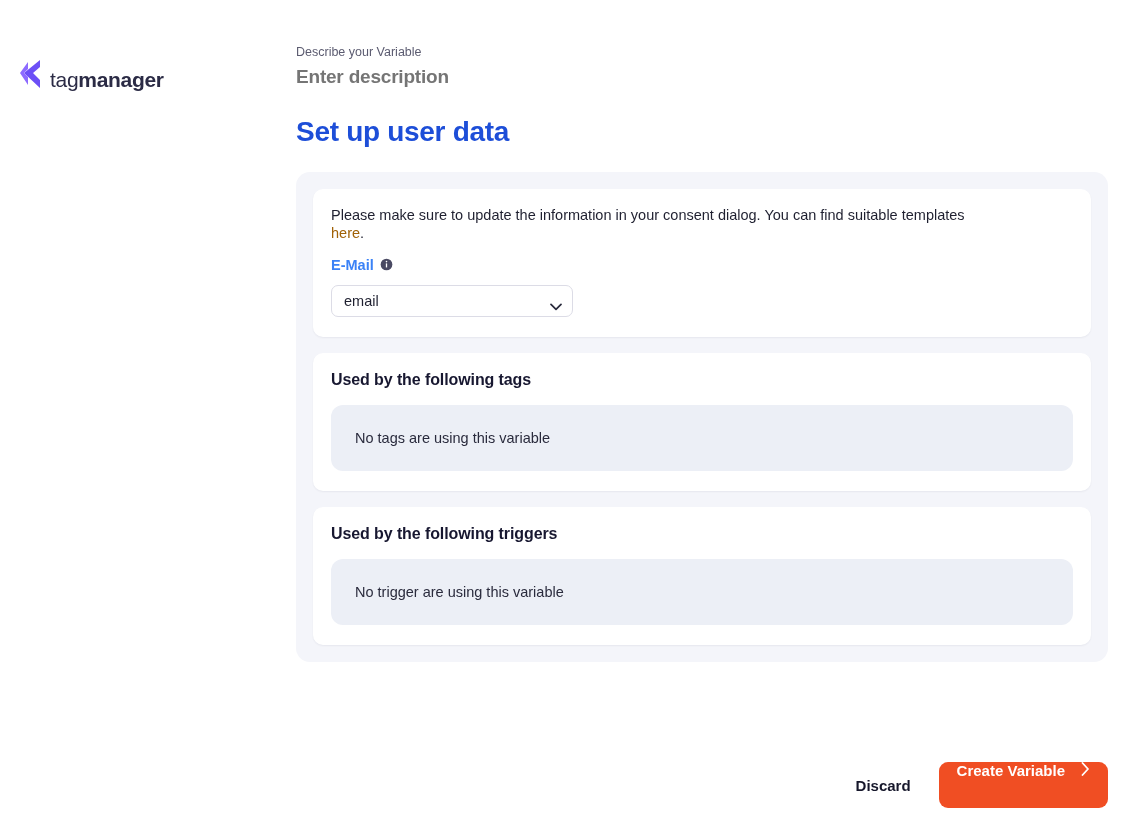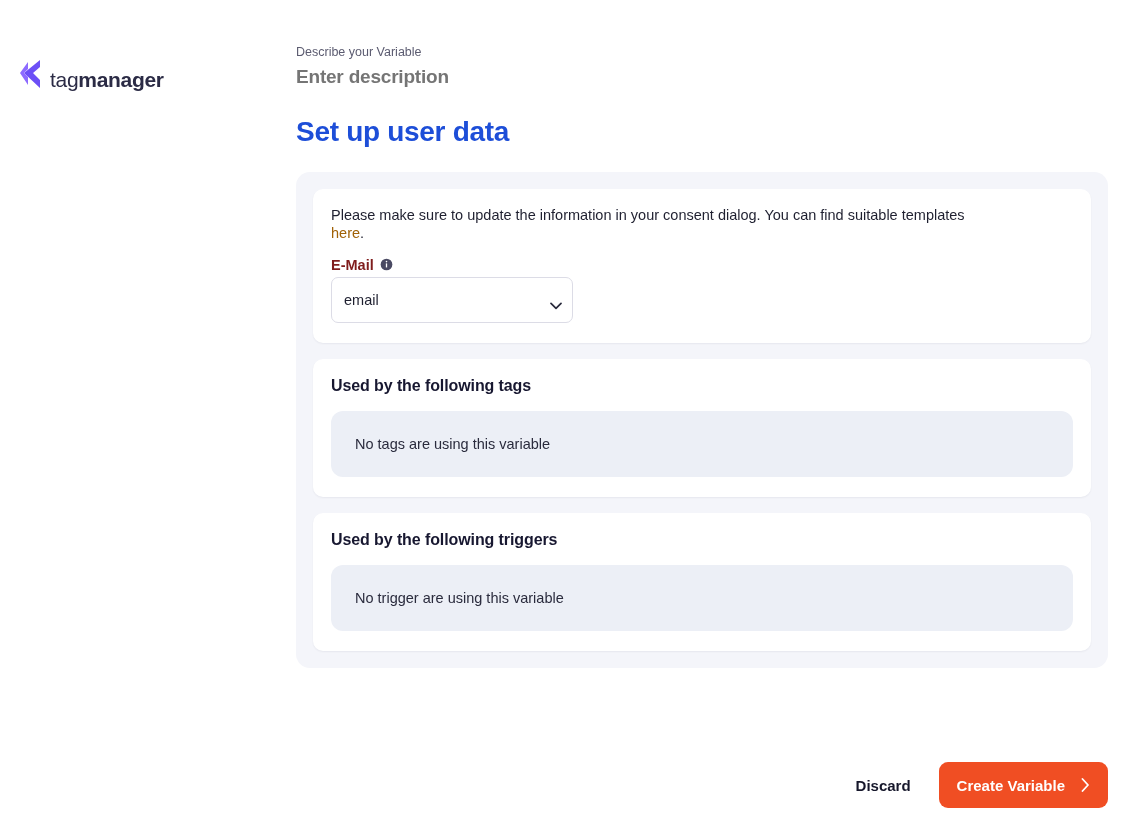--- a/index.html
+++ b/index.html
@@ -101,38 +101,38 @@
     color: #a16207;
     text-decoration: none;
   }
 
   .inline-label {
     display: flex;
     align-items: center;
     gap: 6px;
     font-size: 14.5px;
     font-weight: 700;
-    color: #7f1d1d;
-    margin-bottom: 4px;
+    color: #3b82f6;
+    margin-bottom: 12px;
   }
   .info-icon {
     width: 13px;
     height: 13px;
     display: inline-block;
   }
 
   .select-wrap {
     position: relative;
     width: 242px;
   }
   select.styled-select {
     -webkit-appearance: none;
     appearance: none;
     width: 100%;
-    height: 46px;
+    height: 32px;
     border: 1px solid #dcdce6;
     border-radius: 7px;
     background: #ffffff;
     font-size: 14.5px;
     color: #1f2030;
     padding: 0 30px 0 12px;
     font-family: "Liberation Sans", sans-serif;
     outline: none;
   }
   .select-chev {
@@ -177,21 +177,21 @@
     border: none;
     font-size: 15px;
     font-weight: 700;
     color: #16172b;
     cursor: pointer;
     padding: 8px 10px;
     font-family: "Liberation Sans", sans-serif;
   }
   .create-btn {
     display: flex;
-    align-items: center;
+    align-items: flex-start;
     gap: 16px;
     background: #f04e23;
     color: #ffffff;
     border: none;
     border-radius: 9px;
     height: 46px;
     padding: 0 18px;
     font-size: 15px;
     font-weight: 700;
     cursor: pointer;

